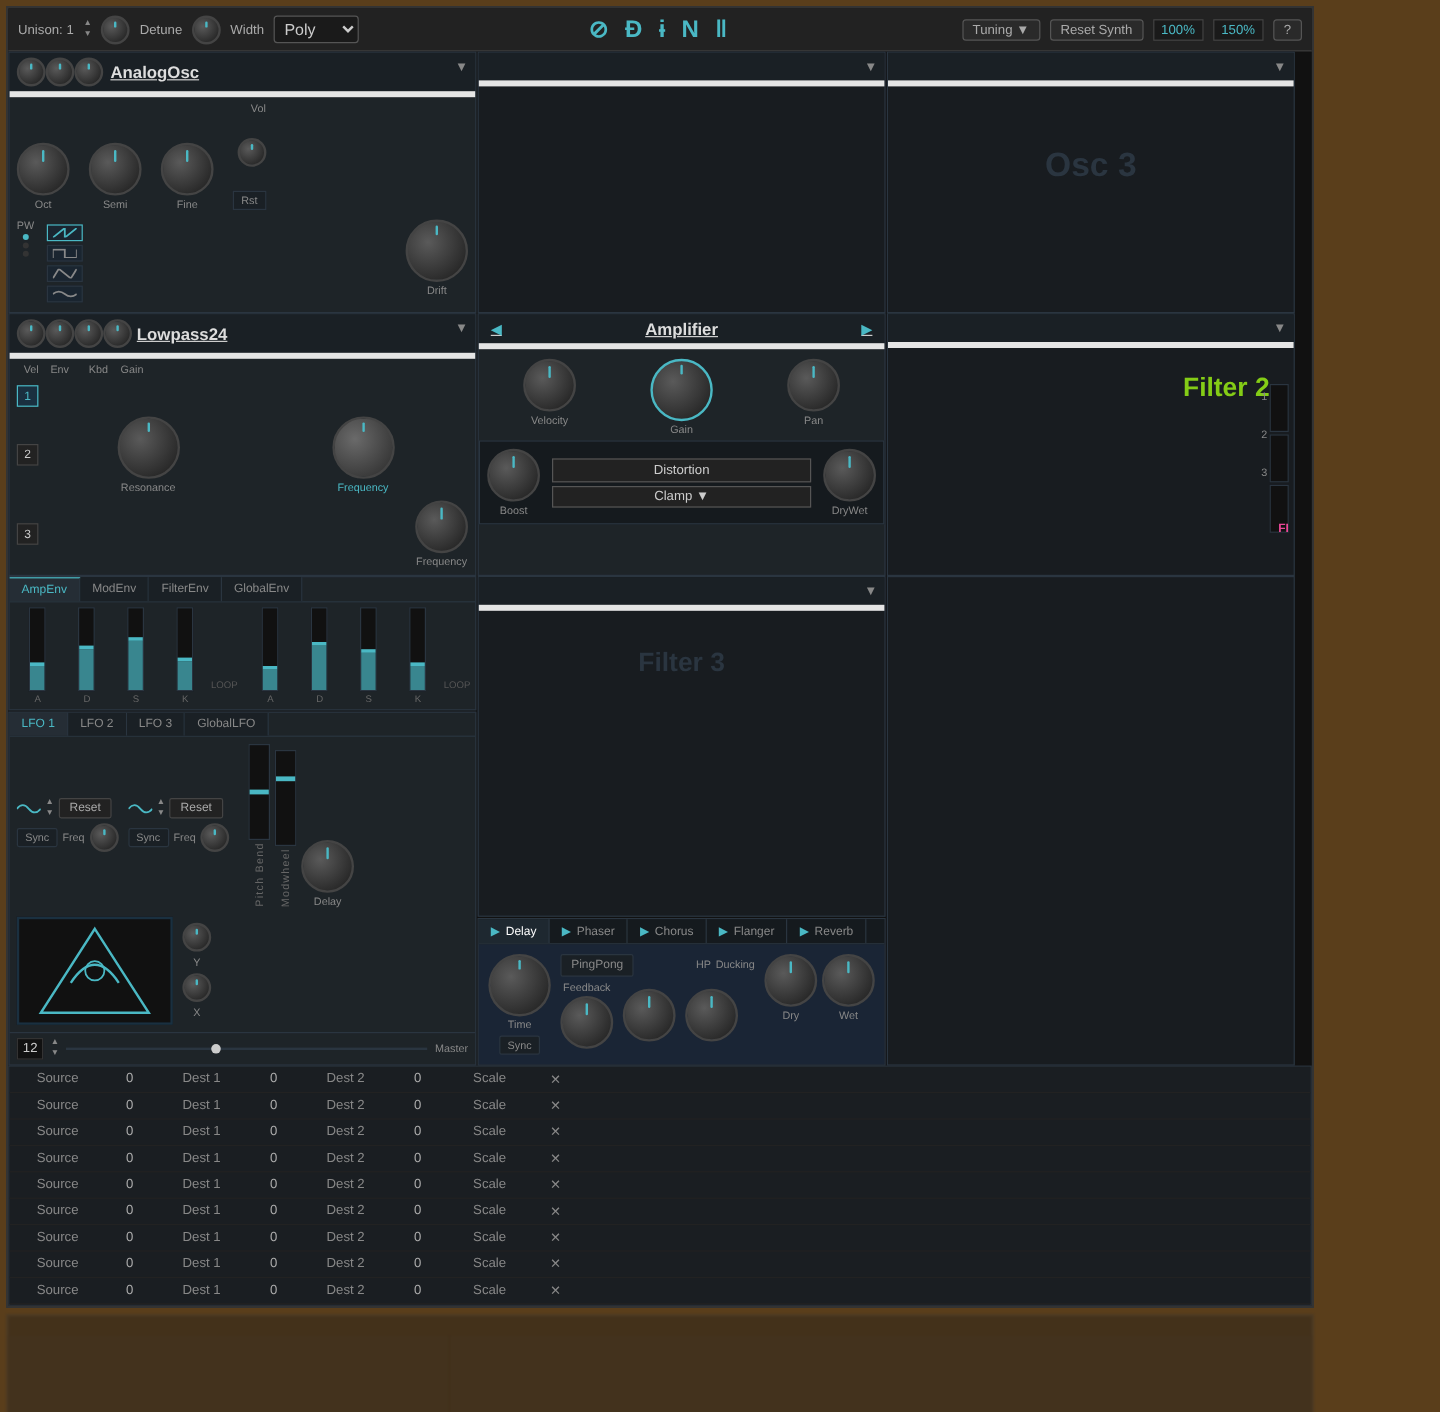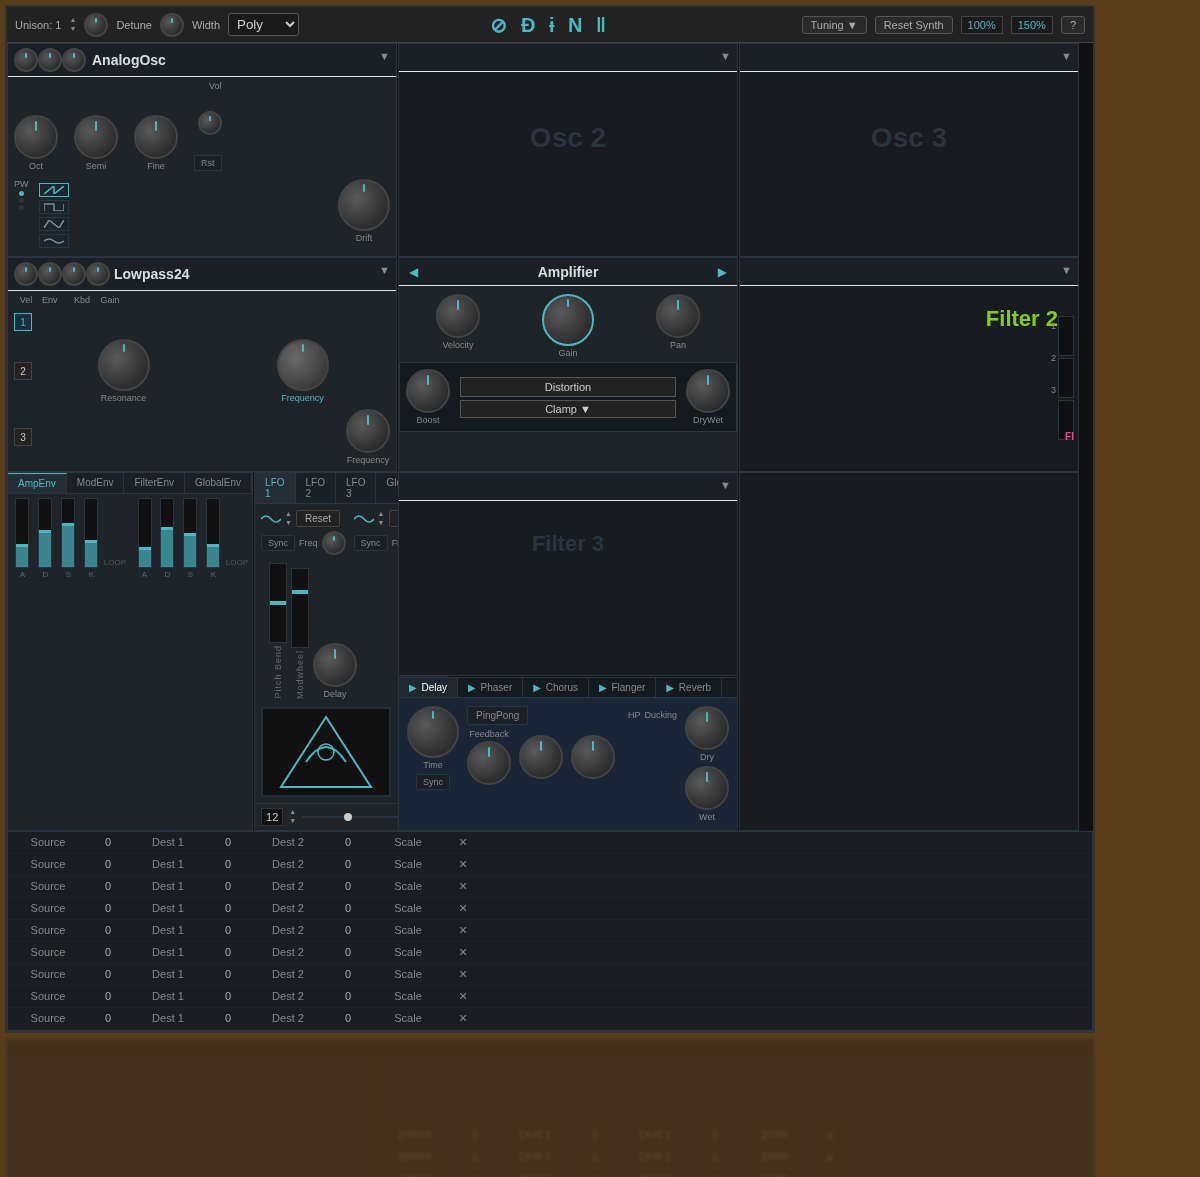--- a/index.html
+++ b/index.html
@@ -77,22 +77,23 @@
       position: relative;
     }
     .panel-dark {
       background: #181c20;
     }
     .panel-header {
       display: flex;
       align-items: center;
       padding: 4px 6px;
       background: #1a2025;
-      border-bottom: 1px solid #e5e5e5;
+      border-bottom: 5px solid #e5e5e5;
       min-height: 28px;
+      text-decoration: underline;
     }
     .panel-title {
       font-size: 14px;
       color: #ddd;
       font-weight: bold;
     }
     .panel-title-gray {
       font-size: 22px;
       color: #333;
       font-weight: bold;
@@ -590,21 +591,20 @@
           <div class="knob knob-xl"></div>
           <span class="knob-label">Drift</span>
         </div>
       </div>
     </div>
 
     <div class="panel panel-dark">
       <div class="panel-header">
         <span class="dropdown-arrow" style="position:absolute;right:6px;top:6px;">▼</span>
       </div>
-      <div class="panel-title-gray" style="font-size:28px; color:#2a3540; padding:50px;">Osc 2</div>
     </div>
 
     <div class="panel panel-dark">
       <div class="panel-header">
         <span class="dropdown-arrow" style="position:absolute;right:6px;top:6px;">▼</span>
       </div>
       <div class="panel-title-gray" style="font-size:28px; color:#2a3540; padding:50px;">Osc 3</div>
     </div>
 
   </div>
@@ -708,21 +708,21 @@
           <span style="font-size:9px; color:#888;">3</span>
         </div>
         <span style="position:absolute; bottom:4px; right:4px; font-size:10px; color:#ec4899; font-weight:bold;">FI</span>
       </div>
     </div>
 
   </div>
 
   <div style="display:flex; gap:1px; background:#111;">
 
-    <div style="width:390px; display:flex; gap:1px;">
+    <div style="width:390px; display:flex; flex-direction:column; gap:1px;">
 
       <div class="panel">
         <div class="env-tabs">
           <div class="env-tab active">AmpEnv</div>
           <div class="env-tab">ModEnv</div>
           <div class="env-tab">FilterEnv</div>
           <div class="env-tab">GlobalEnv</div>
         </div>
         <div style="display:flex; gap:8px; padding:4px;">
 
@@ -948,21 +948,21 @@
               </div>
               <div class="knob-container">
                 <div class="knob knob-lg"></div>
               </div>
               <div class="knob-container">
                 <div class="knob knob-lg"></div>
               </div>
             </div>
           </div>
 
-          <div style="display:flex; flex-direction:column; gap:4px; align-items:flex-start;">
+          <div style="display:flex; flex-direction:row; gap:4px; align-items:flex-start;">
             <div class="knob-container">
               <div class="knob knob-lg"></div>
               <span class="knob-label">Dry</span>
             </div>
             <div class="knob-container">
               <div class="knob knob-lg"></div>
               <span class="knob-label">Wet</span>
             </div>
           </div>
         </div>

